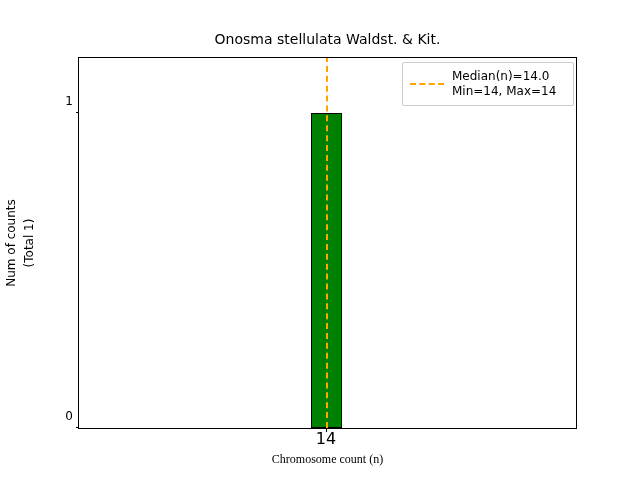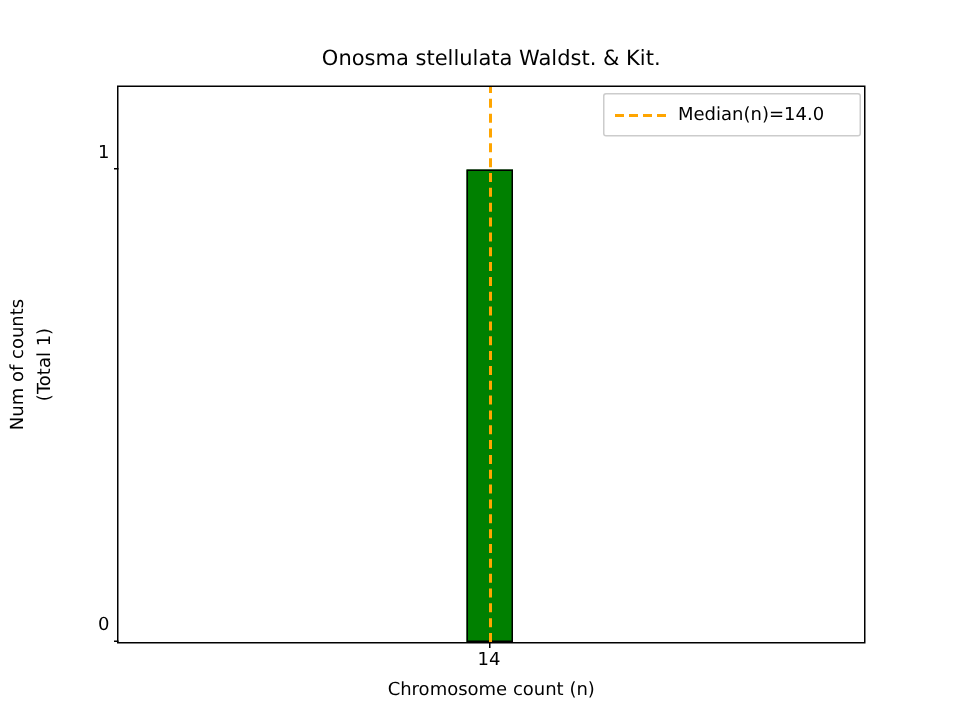--- a/index.html
+++ b/index.html
@@ -97,36 +97,37 @@
     position: absolute;
     height: 3.5px;
     width: 1.1px;
     background: #000000;
     bottom: -3.5px;
   }
   .xtick-label {
     position: absolute;
     top: 100%;
     margin-top: 5px;
-    font-size: 12px;
+    font-size: 16px;
     line-height: 12px;
     transform: translateX(-50%);
     white-space: nowrap;
   }
 
   
   #xlabel {
     position: absolute;
     left: 78px;
     top: 452px;
     width: 499px;
     text-align: center;
     font-size: 12px;
     line-height: 14px;
     white-space: nowrap;
+    font-family: Liberation Serif, serif;
   }
   #ylabel-wrap {
     position: absolute;
     left: 0px;
     top: 57px;
     width: 40px;
     height: 372px;
   }
   .ylabel-rot {
     position: absolute;
@@ -214,17 +215,18 @@
 
   </div>
 
   <div id="xlabel">Chromosome count (n)</div>
 
   <div id="legend">
     <div class="legend-row">
       <span class="legend-swatch"></span>
       <span class="legend-text-block">
         <span>Median(n)=14.0</span>
+        <span>Min=14, Max=14</span>
       </span>
     </div>
   </div>
 
 </div>
 
 </body></html>

